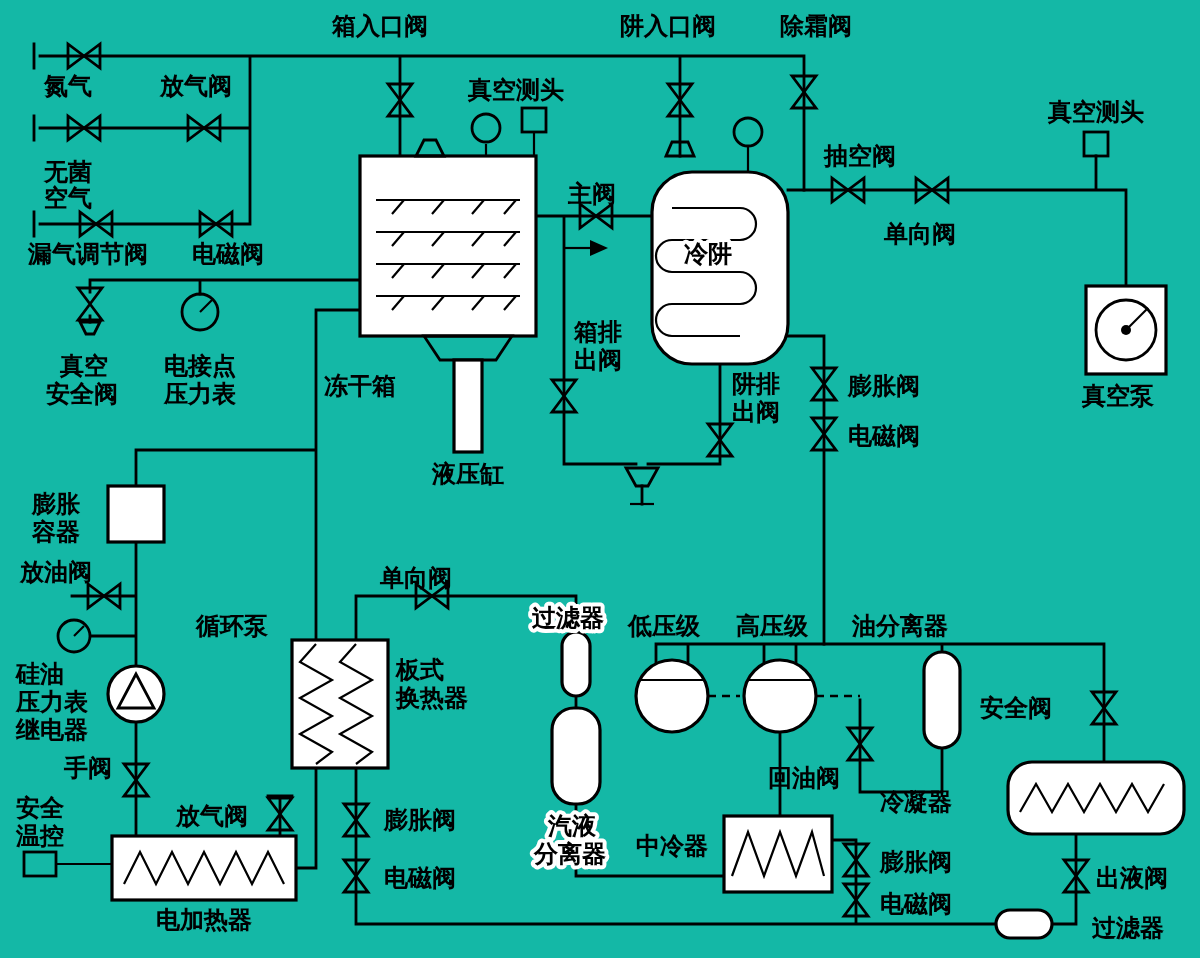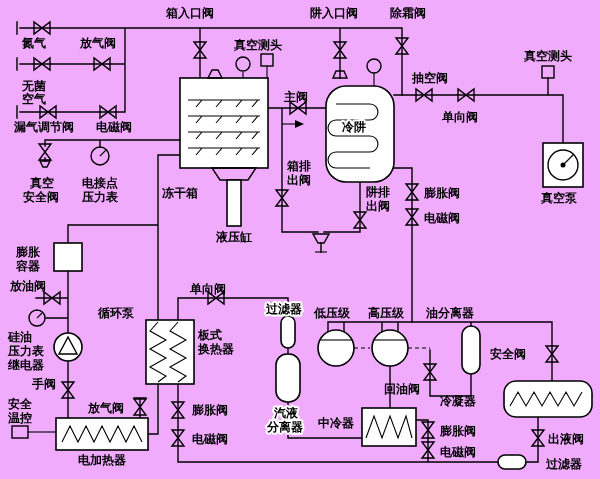--- a/index.html
+++ b/index.html
@@ -1,16 +1,16 @@
 <!DOCTYPE html>
 <html><head>
 <meta charset="utf-8">
 <style>
   html,body{margin:0;padding:0;background:#fff;}
-  .stage{position:relative;width:600px;height:479px;background:#f0abfc;overflow:hidden;}
+  .stage{position:relative;width:600px;height:479px;background:#14b8a6;overflow:hidden;}
   svg{display:block;}
   .ln{stroke:#000;stroke-width:1.4;fill:none;stroke-linecap:square;}
   .thin{stroke:#000;stroke-width:1.1;fill:none;}
   .dsh{stroke:#000;stroke-width:1.2;fill:none;stroke-dasharray:4 3;}
   .ves{stroke:#000;stroke-width:1.6;fill:#fff;}
   .fl{fill:#000;stroke:none;}
   text{font-family:"DejaVu Sans","Liberation Sans",sans-serif;font-size:12px;font-weight:700;fill:#000;}
   .halo{paint-order:stroke;stroke:#fff;stroke-width:4px;stroke-linejoin:round;}
 </style>
 </head>

